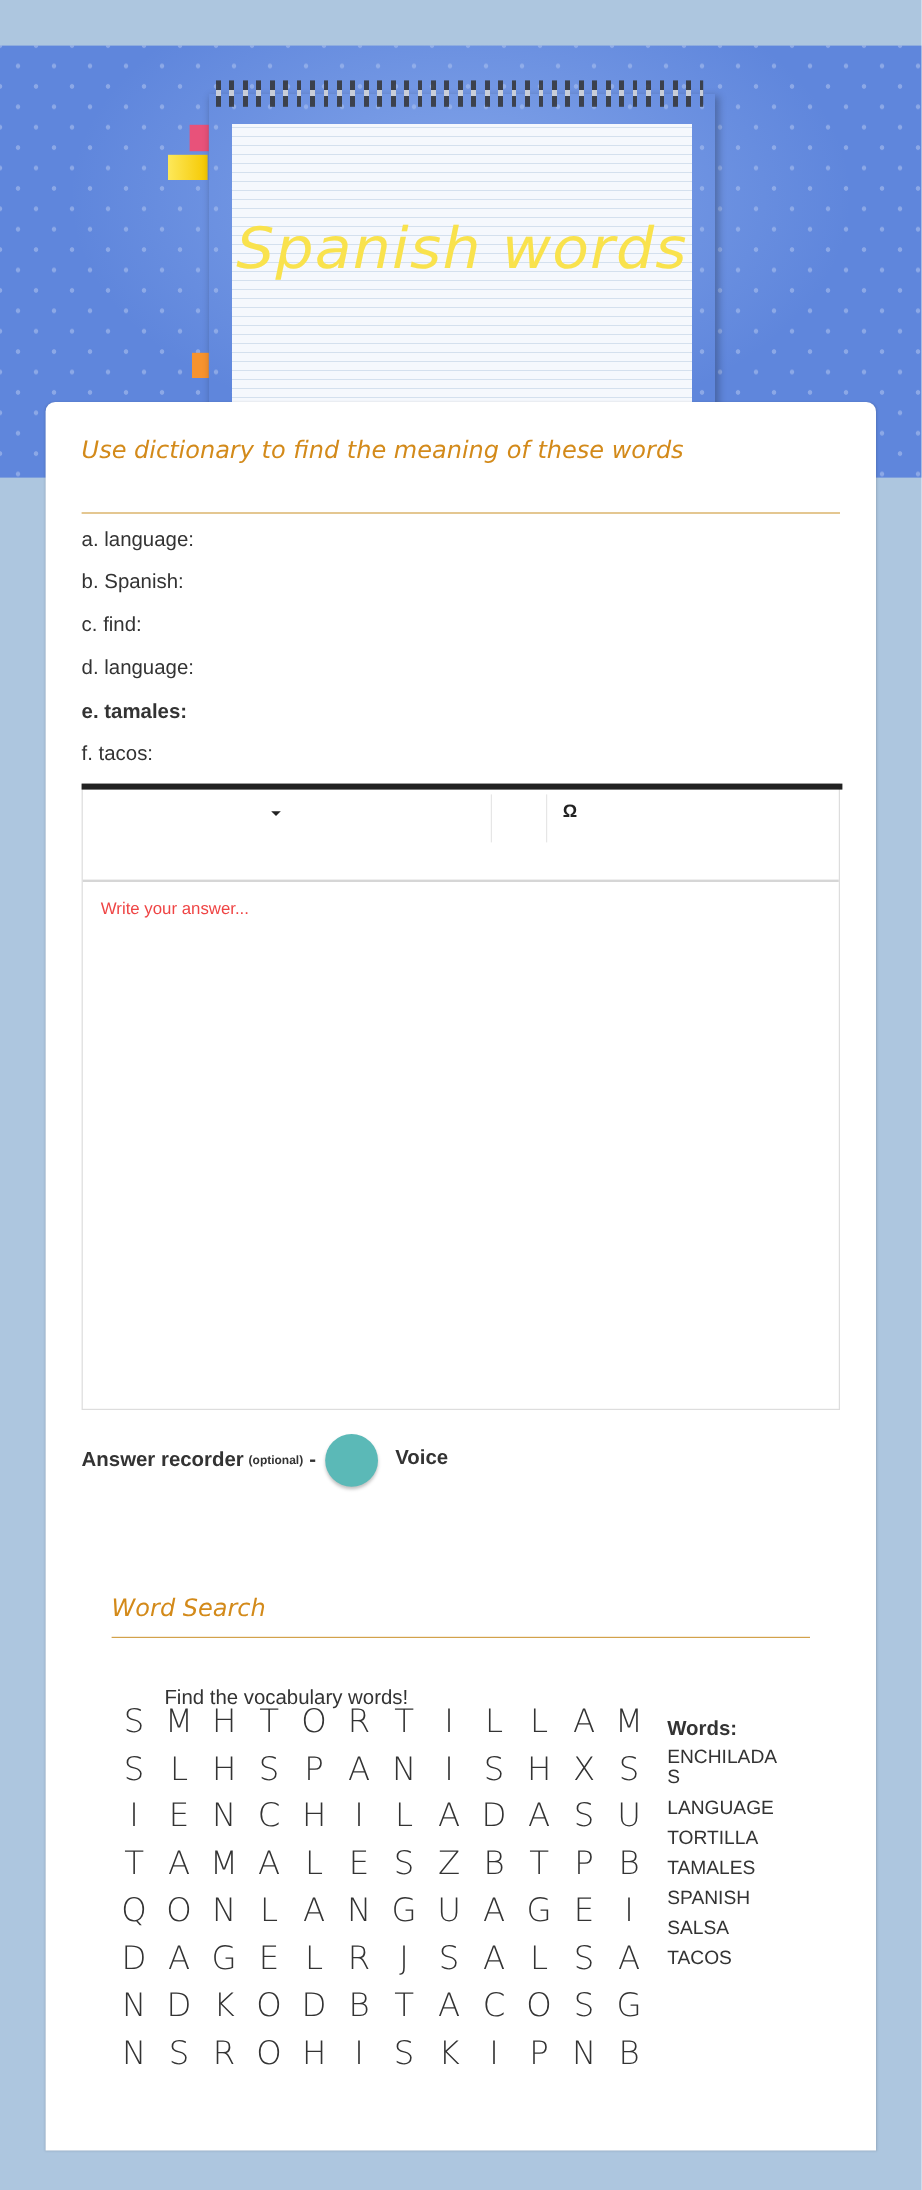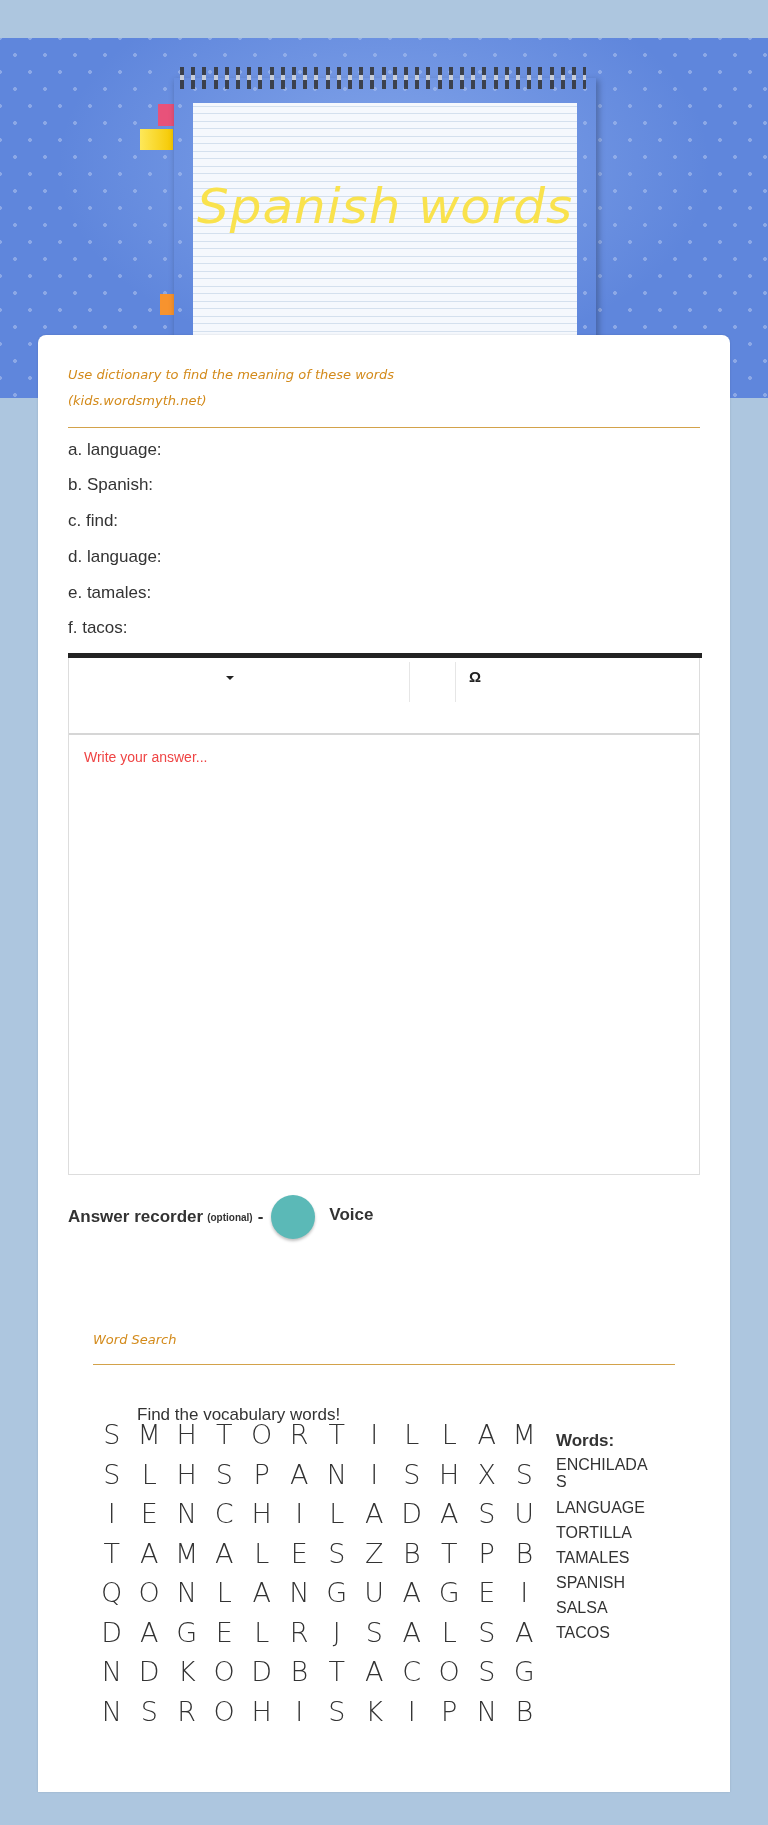--- a/index.html
+++ b/index.html
@@ -49,21 +49,21 @@
       color: #f9e24d; letter-spacing: 1px; font-style: italic;
       transform: scaleY(0.95);
     }
     .card {
       position: absolute; left: 38px; top: 335px; width: 692px; height: 1457px;
       background: #fff; border-radius: 8px 8px 0 0;
       box-shadow: 0 0 2px rgba(0,0,0,0.15);
     }
     .section-title {
       position: absolute; color: #d38a1a; font-family: "DejaVu Sans", sans-serif;
-      font-size: 13px; font-weight: 300; font-style: italic; line-height: 26px;
+      font-size: 20px; font-weight: 300; font-style: italic; line-height: 26px;
     }
     .rule { position: absolute; height: 1px; background: #d3a24a; }
     .q-item { position: absolute; left: 30px; font-size: 17px; color: #333; }
     .editor {
       position: absolute; left: 30px; top: 318px; width: 632px; height: 522px;
       border: 1px solid #ddd; box-sizing: border-box;
     }
     .editor-top { position: absolute; left: -1px; top: -1px; width: 634px; height: 5px; background: #222; }
     .toolbar { position: absolute; left: 0; top: 4px; width: 100%; height: 77px; border-bottom: 2px solid #d6d6d6; box-sizing: border-box; }
     .dropdown { position: absolute; left: 0; top: 0; width: 340px; height: 44px; }
@@ -96,29 +96,28 @@
   <div class="tab tab-orange"></div>
   <div class="notebook"></div>
   <div class="spiral"></div>
   <div class="hero-title">Spanish words</div>
   <div class="tab tab-green"></div>
 </div>
 
 <div class="card">
   <div class="section-title" style="left:30px; top:27px;">
     <div>Use dictionary to find the meaning of these words</div>
-    <div>(kids.wordsmyth.net)</div>
   </div>
   <div class="rule" style="left:30px; top:92px; width:632px;"></div>
 
   <div class="q-item" style="top:105px;">a. language:</div>
   <div class="q-item" style="top:140px;">b. Spanish:</div>
   <div class="q-item" style="top:176px;">c. find:</div>
   <div class="q-item" style="top:212px;">d. language:</div>
-  <div class="q-item" style="top:248px;">e. tamales:</div>
+  <div class="q-item" style="top:248px;font-weight:bold;">e. tamales:</div>
   <div class="q-item" style="top:283px;">f. tacos:</div>
 
   <div class="editor">
     <div class="editor-top"></div>
     <div class="toolbar">
       <div class="dropdown">
         <span class="caret"></span>
       </div>
       <div class="tb-div" style="left:340px;"></div>
       <div class="tb-div" style="left:386px;"></div>

